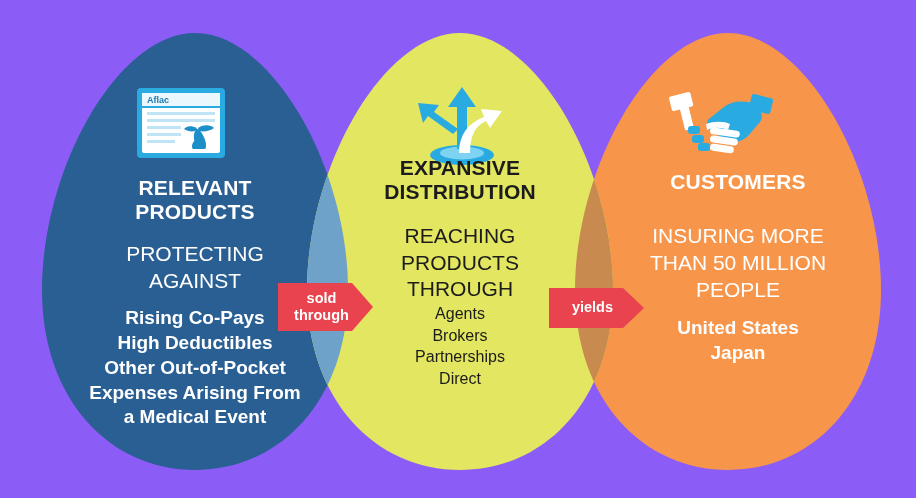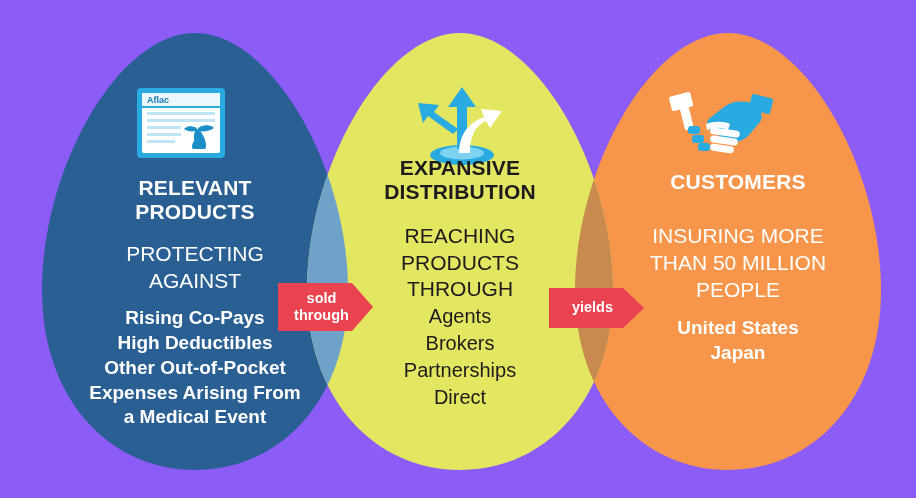--- a/index.html
+++ b/index.html
@@ -34,21 +34,21 @@
     white-space:pre-line;
   }
   .body-mixed{
     font-size:19px;
     font-weight:bold;
     line-height:1.3;
     margin:12px;
     white-space:pre-line;
   }
   .body-mixed-light{
-    font-size:20px;
+    font-size:16px;
     line-height:1.34;
     margin:0;
     white-space:pre-line;
   }
 
   
   #lobe-products{ left:72px; top:176px; width:246px; color:#ffffff; }
   
   #lobe-distribution{ left:338px; top:156px; width:244px; color:#1c1c1c; }
   

